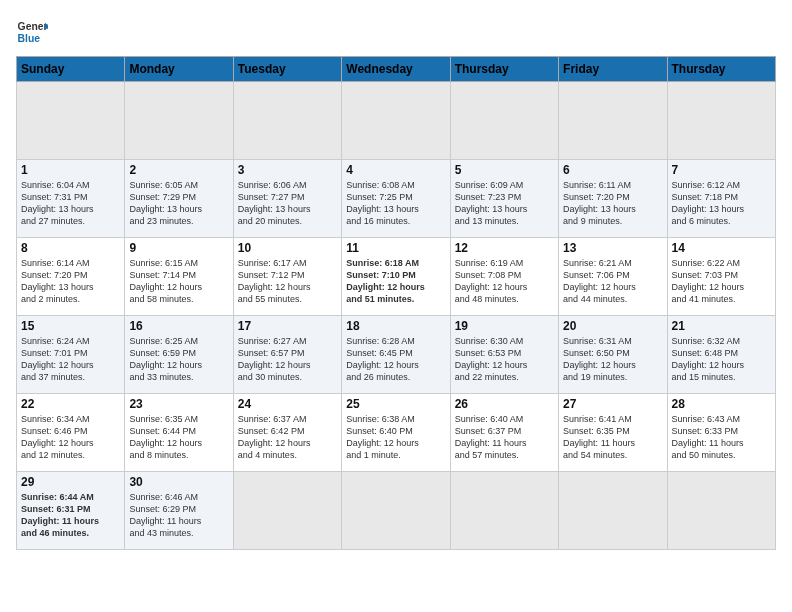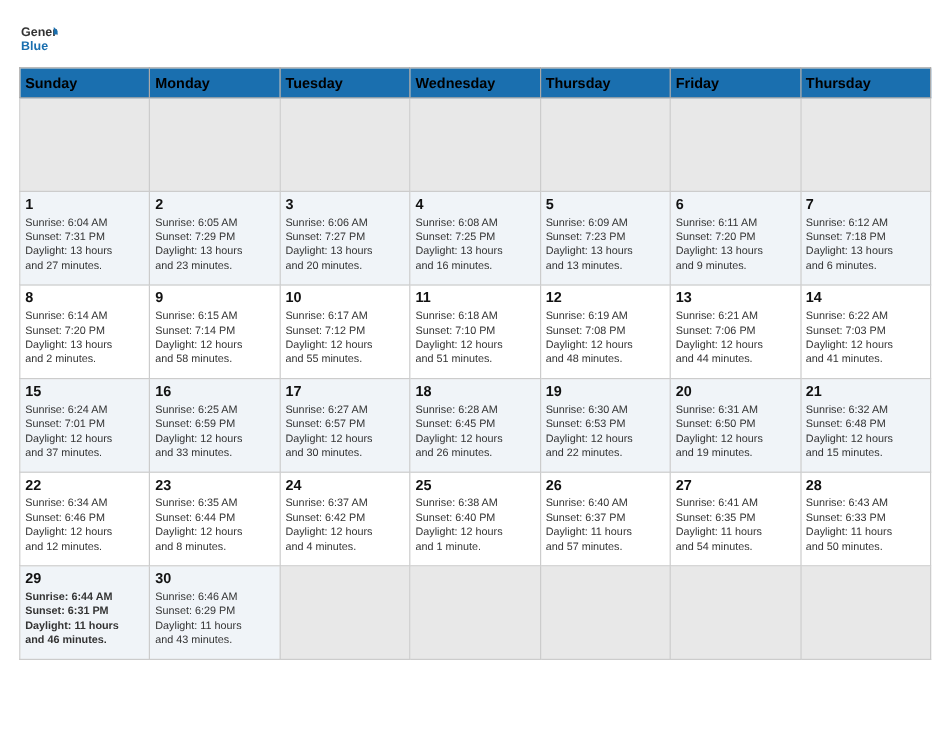--- a/index.html
+++ b/index.html
@@ -199,21 +199,21 @@
           </td>
           <td>
             <span class="day-num">10</span>
             <div class="cell-text" style="white-space: pre-line;">Sunrise: 6:17 AM
 Sunset: 7:12 PM
 Daylight: 12 hours
 and 55 minutes.</div>
           </td>
           <td>
             <span class="day-num">11</span>
-            <div class="cell-text" style="white-space: pre-line;">Sunrise: 6:18 AM
+            <div class="cell-text" style="white-space: pre-line; font-weight: bold;">Sunrise: 6:18 AM
 Sunset: 7:10 PM
 Daylight: 12 hours
 and 51 minutes.</div>
           </td>
           <td>
             <span class="day-num">12</span>
             <div class="cell-text" style="white-space: pre-line;">Sunrise: 6:19 AM
 Sunset: 7:08 PM
 Daylight: 12 hours
 and 48 minutes.</div>

